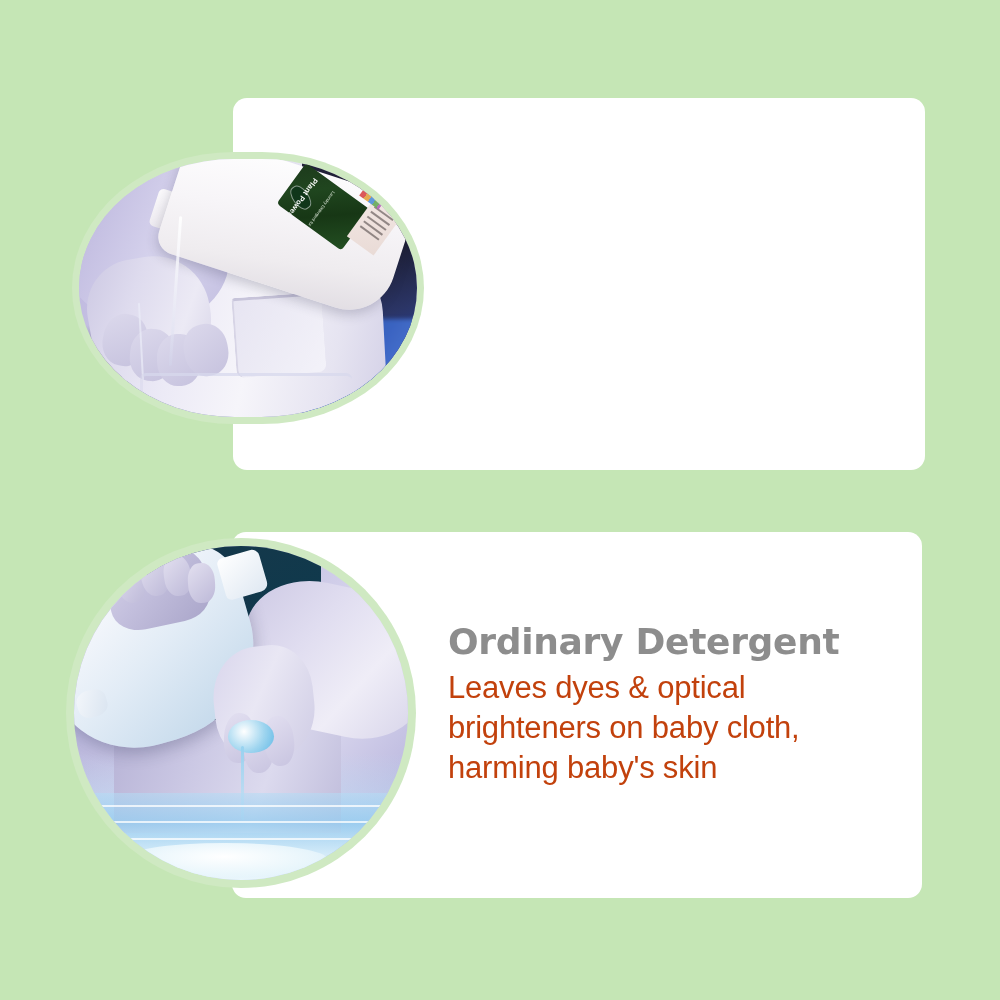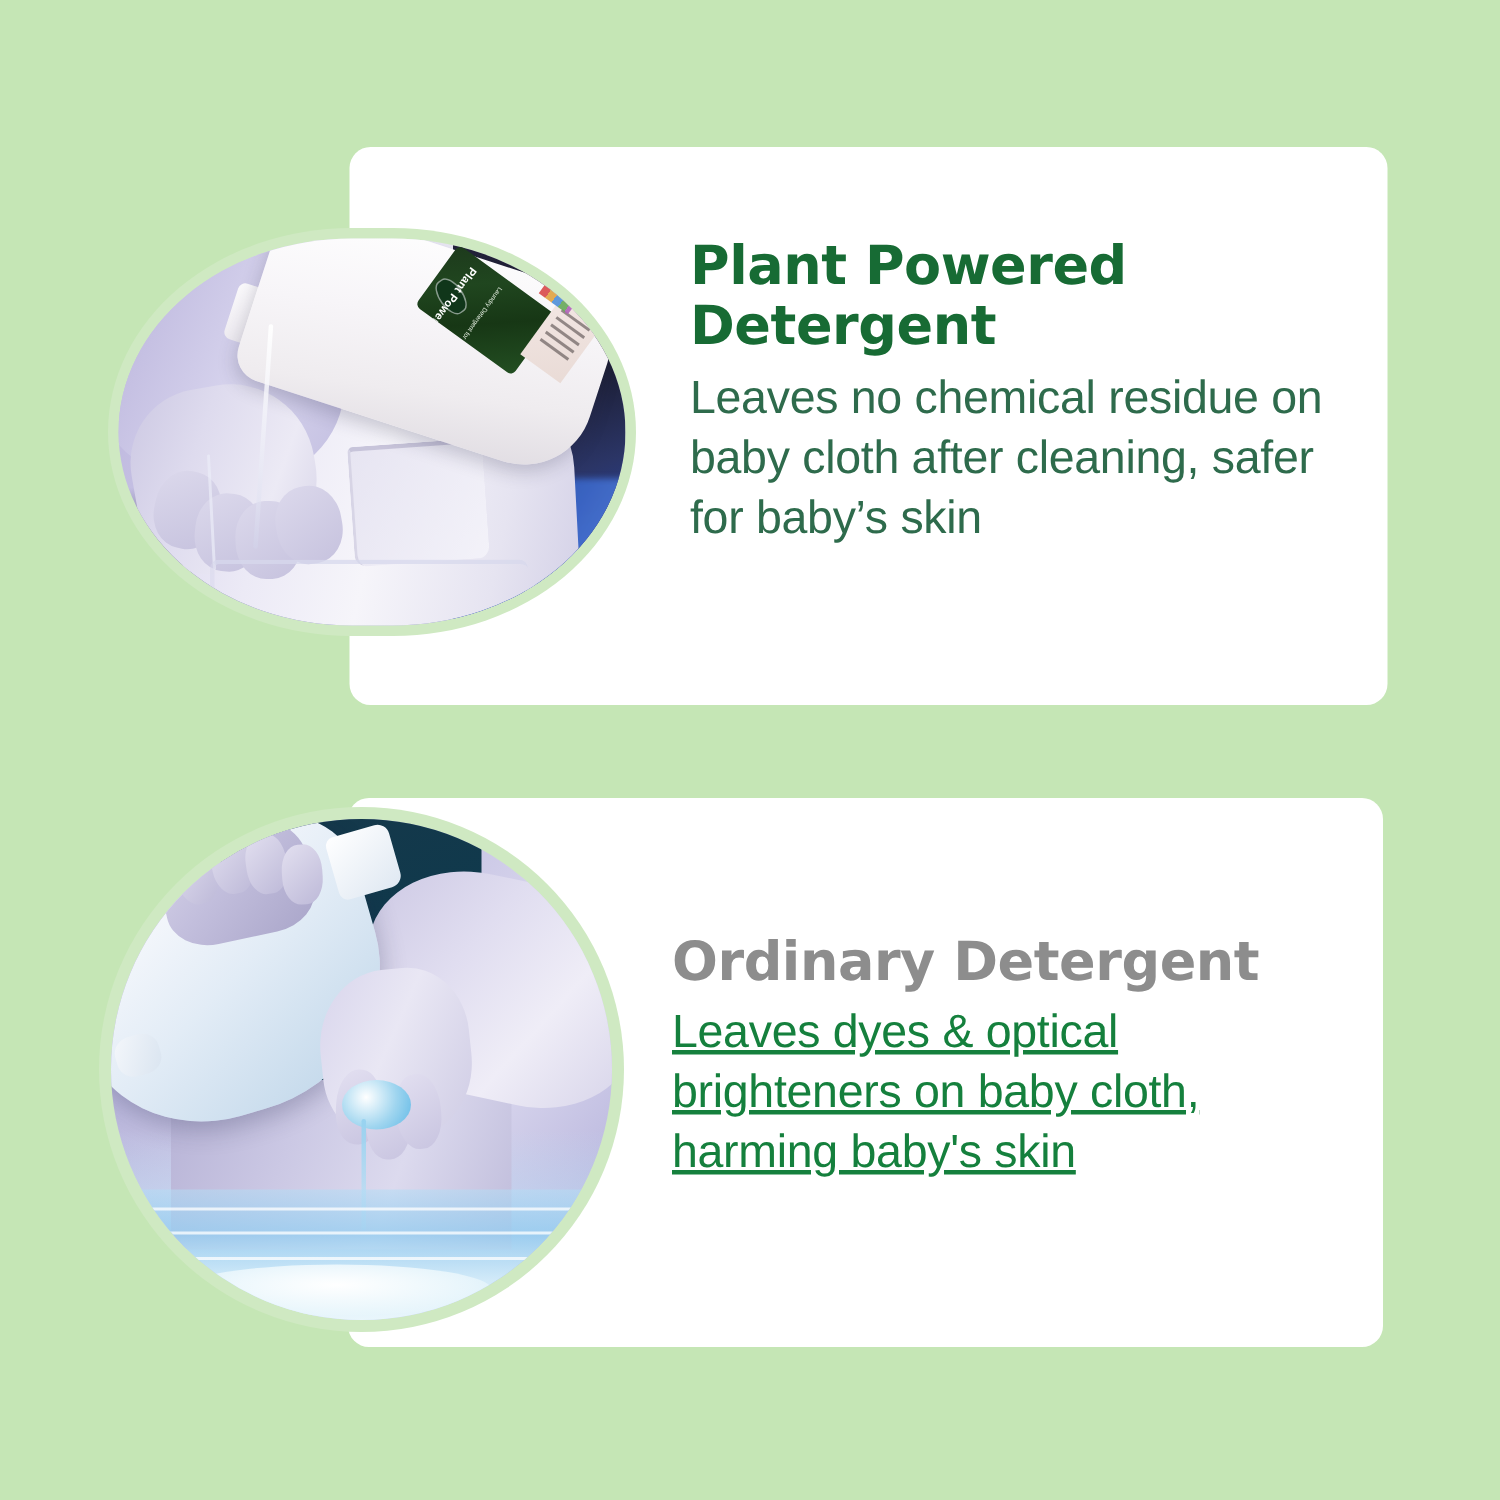--- a/index.html
+++ b/index.html
@@ -414,21 +414,21 @@
 
   .body {
     margin: 0;
     font-family: "Liberation Sans", sans-serif;
     font-weight: 400;
     font-size: 31px;
     line-height: 1.29;
     letter-spacing: -0.2px;
   }
   .body--green { color: #2e6b4c; }
-  .body--gray  { color: #15803d; text-decoration: underline; }
+  .body--gray  { color: #c2410c; }
 </style>
 </head>
 <body>
 
 <div class="page">
 
   <div class="card card--top"></div>
 
   <div class="media media--blob">
     <div class="media__inner">
@@ -460,24 +460,20 @@
           </div>
           <div class="p1-swatch"></div>
         </div>
         <div class="p1-pour"></div>
         <div class="p1-pour2"></div>
         <div class="p1-tray"></div>
       </div>
     </div>
   </div>
 
-  <div class="textblock textblock--top">
-    <h2 class="headline headline--green">Plant Powered Detergent</h2>
-    <p class="body body--green">Leaves no chemical residue on baby cloth after cleaning, safer for baby’s skin</p>
-  </div>
 
   <div class="card card--bottom"></div>
 
   <div class="media media--circle">
     <div class="media__inner">
       <div class="photo2">
         <div class="p2-teal"></div>
         <div class="p2-apron"></div>
         <div class="p2-strap"></div>
         <div class="p2-arm"></div>

